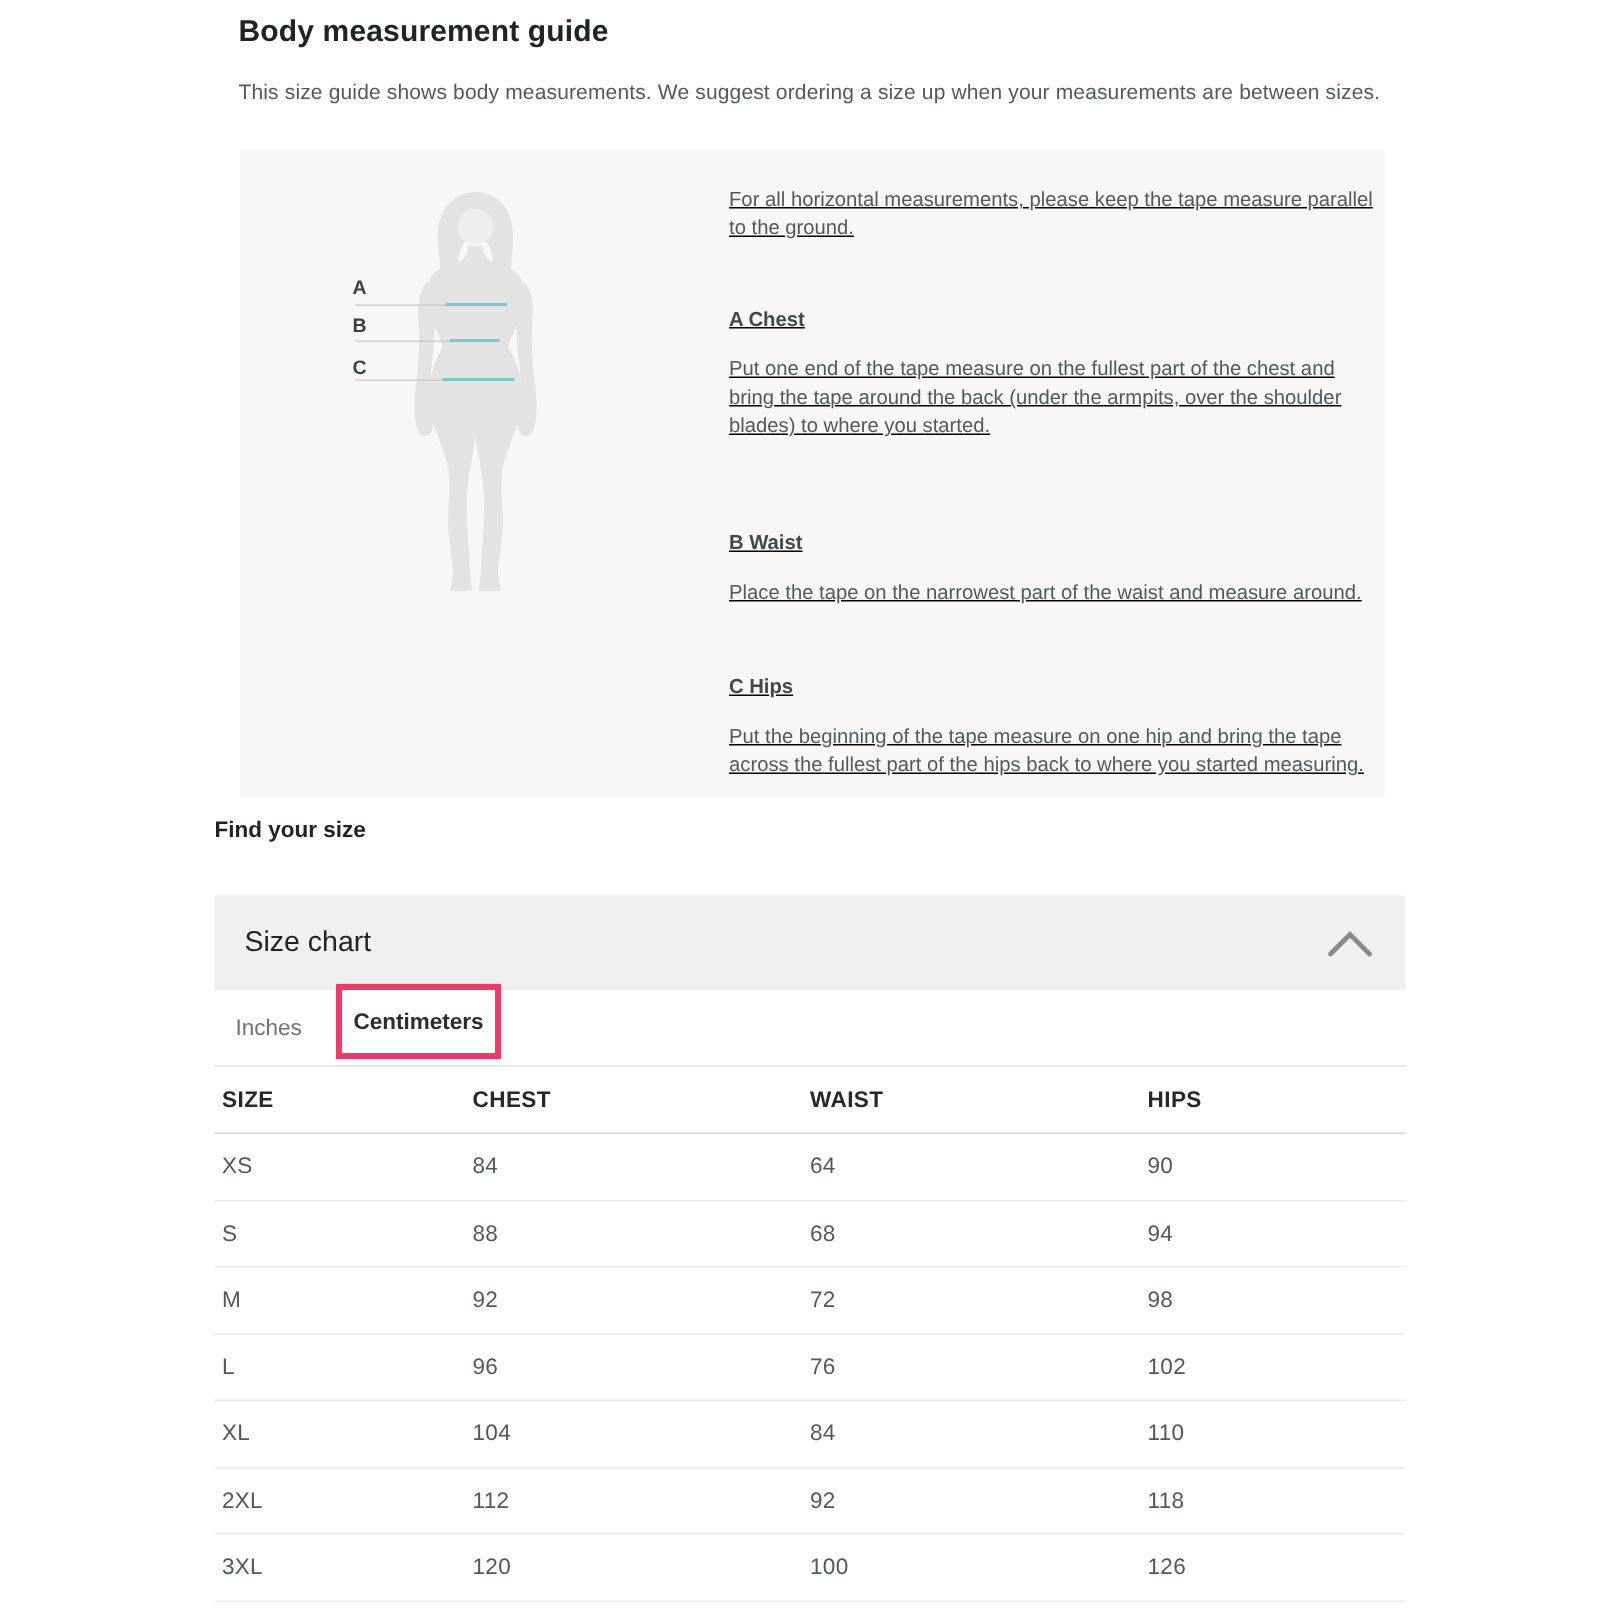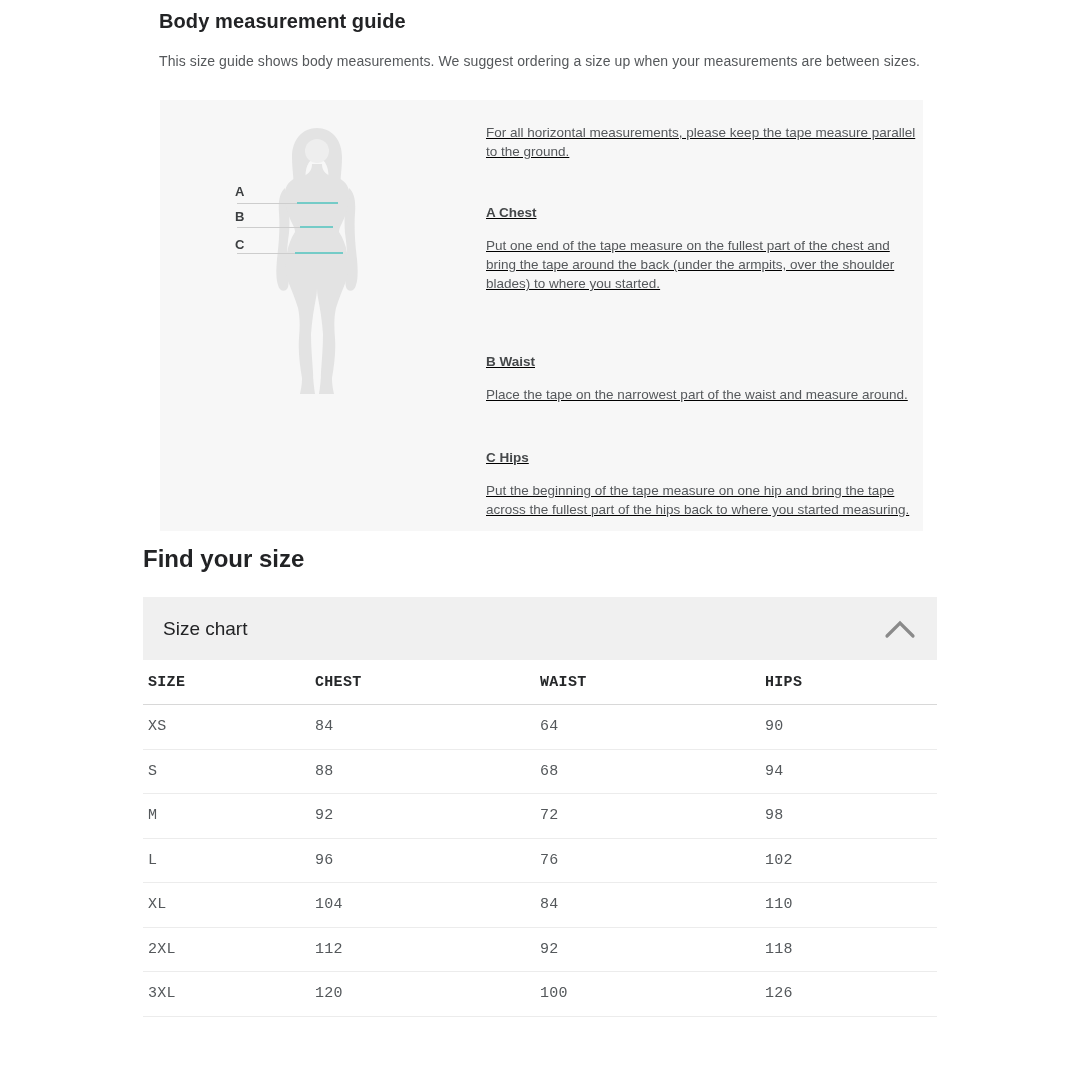--- a/index.html
+++ b/index.html
@@ -30,38 +30,38 @@
   #tape-a{left:137px;top:102px;width:41px;}
   #tape-b{left:140px;top:126px;width:33px;}
   #tape-c{left:135px;top:152px;width:48px;}
 
   #instructions{position:absolute;left:326px;top:0;width:437px;text-decoration:underline;}
   #instructions .intro{margin:23px 0 0 0;font-size:13.5px;line-height:19px;color:#55585b;}
   .guide-label{margin:44px 0 0 0;font-size:13.5px;font-weight:700;color:#45484a;}
   .guide-text{margin:16px 0 0 0;font-size:13.5px;line-height:19px;color:#55585b;}
 
   
-  #find-size-heading{left:143px;top:545px;font-size:24px;font-weight:700;color:#222325;}
+  #find-size-heading{left:143px;top:545px;font-size:15px;font-weight:700;color:#222325;}
 
   
   #size-chart{left:143px;top:597px;width:794px;}
   #chart-header{height:63px;background:#f0f0f0;display:flex;align-items:center;
     justify-content:space-between;padding:0 20px;box-sizing:border-box;cursor:pointer;}
   #chart-title{font-size:19px;font-weight:400;color:#222325;}
   #chart-chevron{display:block;}
 
   #tabs-row{position:relative;height:50px;background:#fff;border-bottom:1px solid #e2e2e2;
     display:flex;align-items:center;}
   #tab-inches{margin-left:14px;font-size:15px;color:#6f7274;cursor:pointer;}
   #tab-centimeters{position:absolute;left:81px;top:-4px;width:110px;height:50px;box-sizing:border-box;
     border:4px solid #ED3A67;background:#fff;display:flex;align-items:center;justify-content:center;
     font-size:15px;font-weight:700;color:#2b2d2f;cursor:pointer;z-index:2;}
 
   .t-row{display:grid;grid-template-columns:167px 225px 225px 1fr;align-items:center;
-    padding-left:5px;box-sizing:border-box;font-family:Liberation Mono, monospace;}
+    padding-left:5px;box-sizing:border-box;}
   #table-head{height:45px;border-bottom:1px solid #d8d8d8;}
   #table-head .th{font-size:15px;font-weight:700;color:#26282a;letter-spacing:.3px;}
   .data-row{height:44.5px;border-bottom:1px solid #ececec;}
   .data-row .td{font-size:15px;color:#54585b;letter-spacing:.2px;}
 </style>
 </head>
 <body>
 
 <div class="abs" id="page-title">Body measurement guide</div>
 <div class="abs" id="page-subtitle">This size guide shows body measurements. We suggest ordering a size up when your measurements are between sizes.</div>
@@ -108,20 +108,24 @@
 
 <div class="abs" id="size-chart">
 
   <div id="chart-header">
     <span id="chart-title">Size chart</span>
     <svg id="chart-chevron" width="34" height="22" viewBox="0 0 34 22">
       <polyline points="4,18 17,5 30,18" fill="none" stroke="#8a8a8a" stroke-width="3.2" stroke-linecap="round" stroke-linejoin="miter"></polyline>
     </svg>
   </div>
 
+  <div id="tabs-row">
+    <span id="tab-inches">Inches</span>
+    <span id="tab-centimeters" style="border-color: rgb(237, 58, 103);">Centimeters</span>
+  </div>
 
   <div>
     <div class="t-row" id="table-head">
       <span class="th">SIZE</span>
       <span class="th">CHEST</span>
       <span class="th">WAIST</span>
       <span class="th">HIPS</span>
     </div>
     <div id="table-body">
     <div class="t-row data-row">

